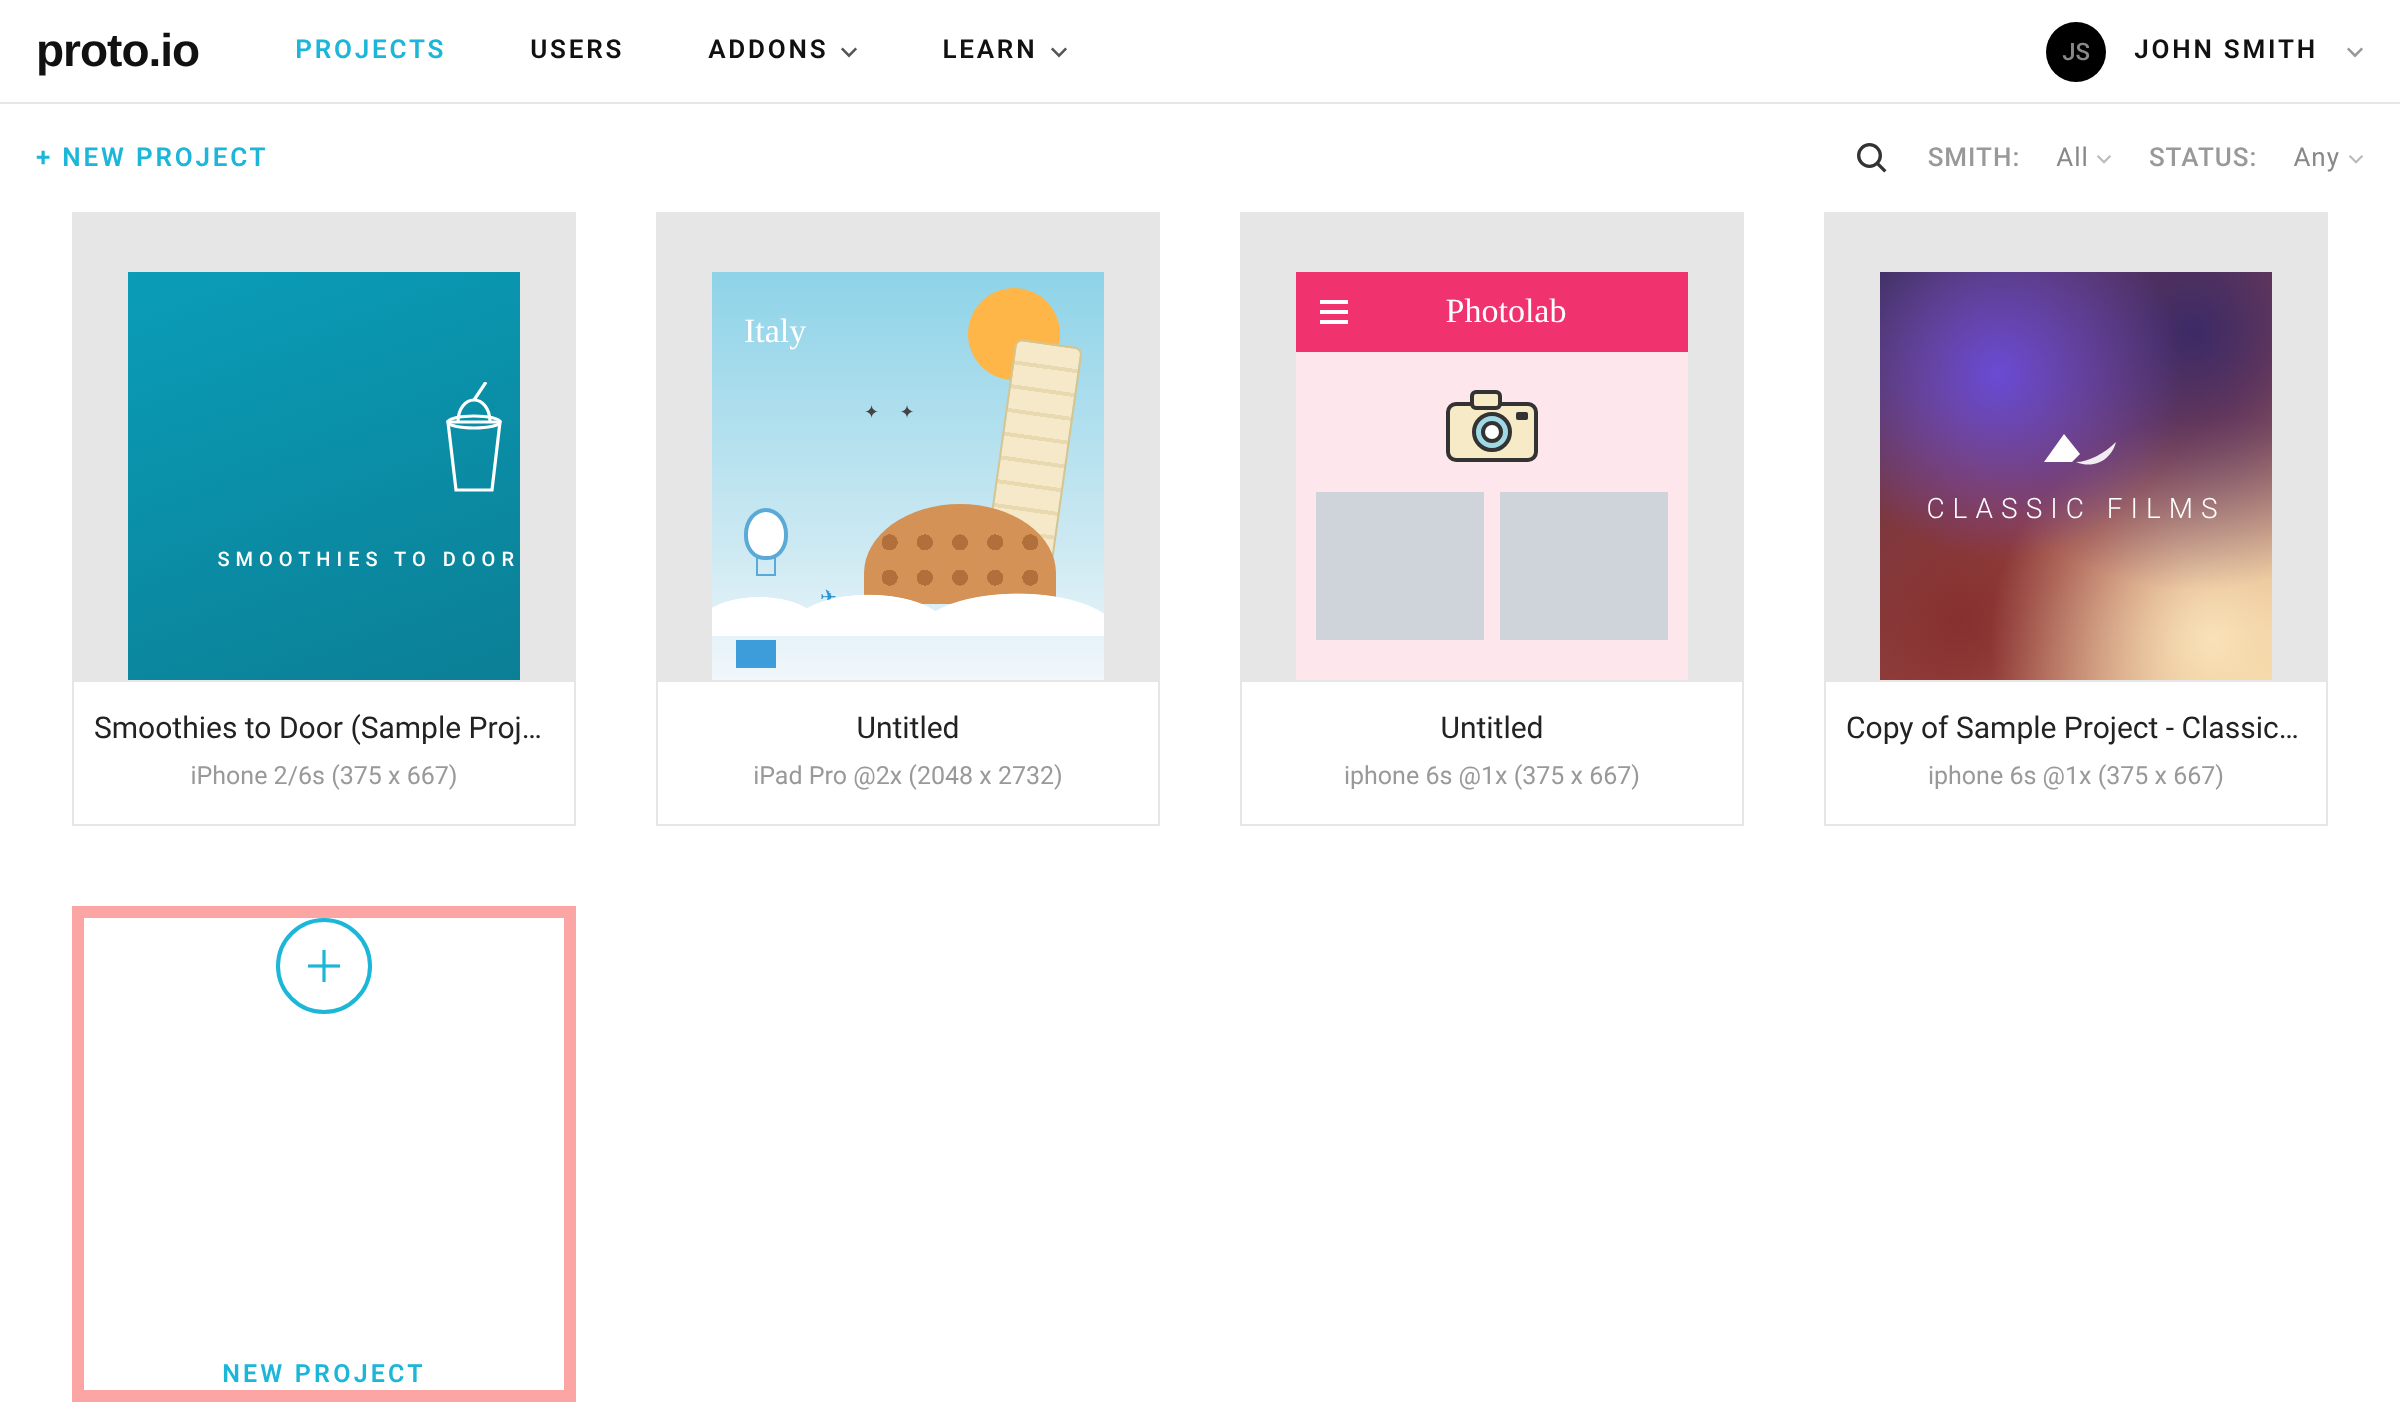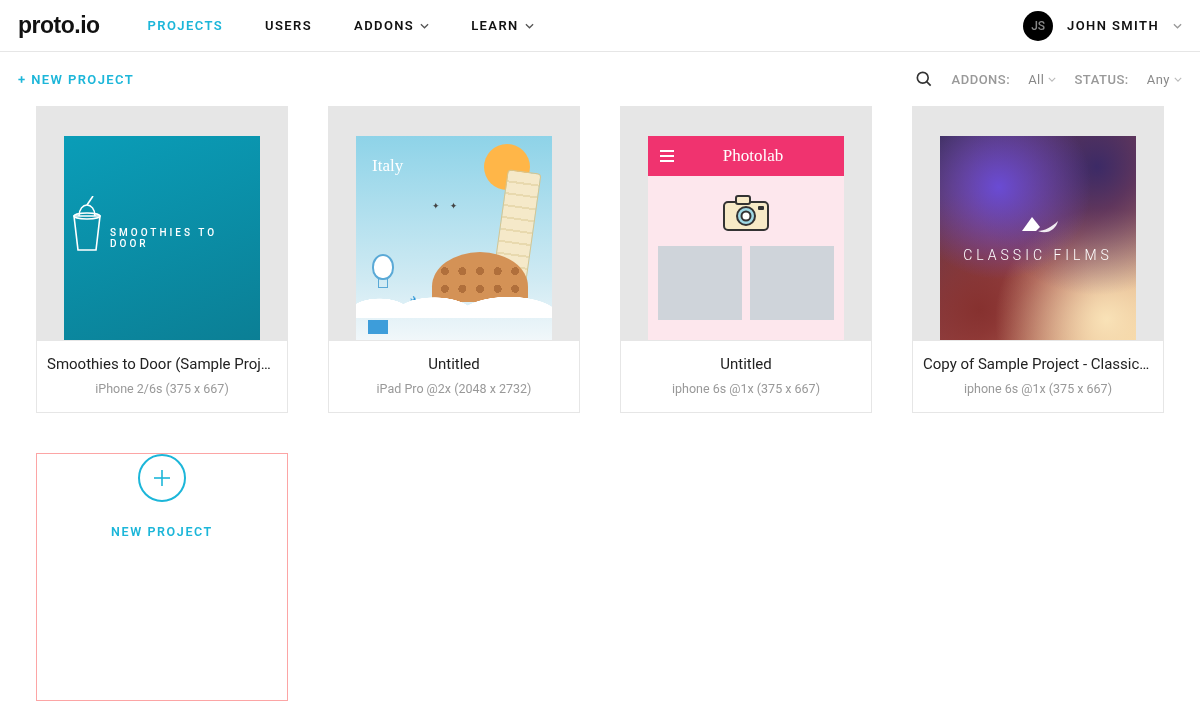--- a/index.html
+++ b/index.html
@@ -140,21 +140,21 @@
     margin-bottom: 8px;
   }
   .card-sub {
     font-size: 12.5px;
     color: #999;
   }
 
   
   .t1 {
     background: linear-gradient(160deg,#0a9db8 0%,#0b7f95 100%);
-    display:flex;flex-direction:row;align-items:center;justify-content:center;
+    display:flex;flex-direction:column;align-items:flex-end;justify-content:center;
     color:#fff;
   }
   .t1 .cup { margin-bottom:26px; }
   .t1 .tag {
     font-size:10px; letter-spacing:3px; font-weight:500;
   }
 
   
   .t2 {
     background: linear-gradient(#8ed3e8 0%, #cfeaf3 70%, #f1f7fa 100%);
@@ -245,22 +245,22 @@
       radial-gradient(circle at 20% 85%,#86312f 0%,transparent 50%),
       linear-gradient(135deg,#3a2d52,#a84e4a 60%,#f1c990);
     display:flex;flex-direction:column;align-items:center;justify-content:center;color:#fff;
   }
   .t4 .mark { margin-bottom:10px; }
   .t4 .cf { font-size:14px;letter-spacing:4px;font-weight:300; }
 
   
   .card.new {
     height: 248px;
-    border:1px solid #fca5a5;
-    display:flex;align-items:center;justify-content:flex-start;flex-direction:column;gap:22px;
+    border:6px solid #fca5a5;
+    display:flex;align-items:center;justify-content:space-between;flex-direction:column;gap:22px;
   }
   .plus-circle {
     width:48px;height:48px;border:2px solid #1cb6d9;border-radius:50%;
     display:flex;align-items:center;justify-content:center;color:#1cb6d9;
   }
   .new-label {
     color:#1cb6d9;font-size:12.5px;letter-spacing:1.6px;font-weight:600;
   }
 
   svg { display:block; }
@@ -313,21 +313,21 @@
   <div class="new-proj">
     <span>+ NEW PROJECT</span>
   </div>
   <div class="filters">
     <span class="search-ico">
       <svg width="20" height="20" viewBox="0 0 24 24" fill="none" stroke="#333" stroke-width="2">
         <circle cx="10.5" cy="10.5" r="6.5"></circle>
           <line x1="20" y1="20" x2="15.2" y2="15.2"></line>
       </svg>
     </span>
-    <span class="filter-label">ADDONS:</span>
+    <span class="filter-label">SMITH:</span>
     <span class="filter-value">
       <span>All</span>
       <svg viewBox="0 0 10 6" width="8" height="5">
           <path d="M1 1l4 4 4-4" fill="none" stroke="#bbb" stroke-width="1.4"></path>
         </svg>
     </span>
     <span class="filter-label">STATUS:</span>
     <span class="filter-value">
       <span>Any</span>
       <svg viewBox="0 0 10 6" width="8" height="5">

